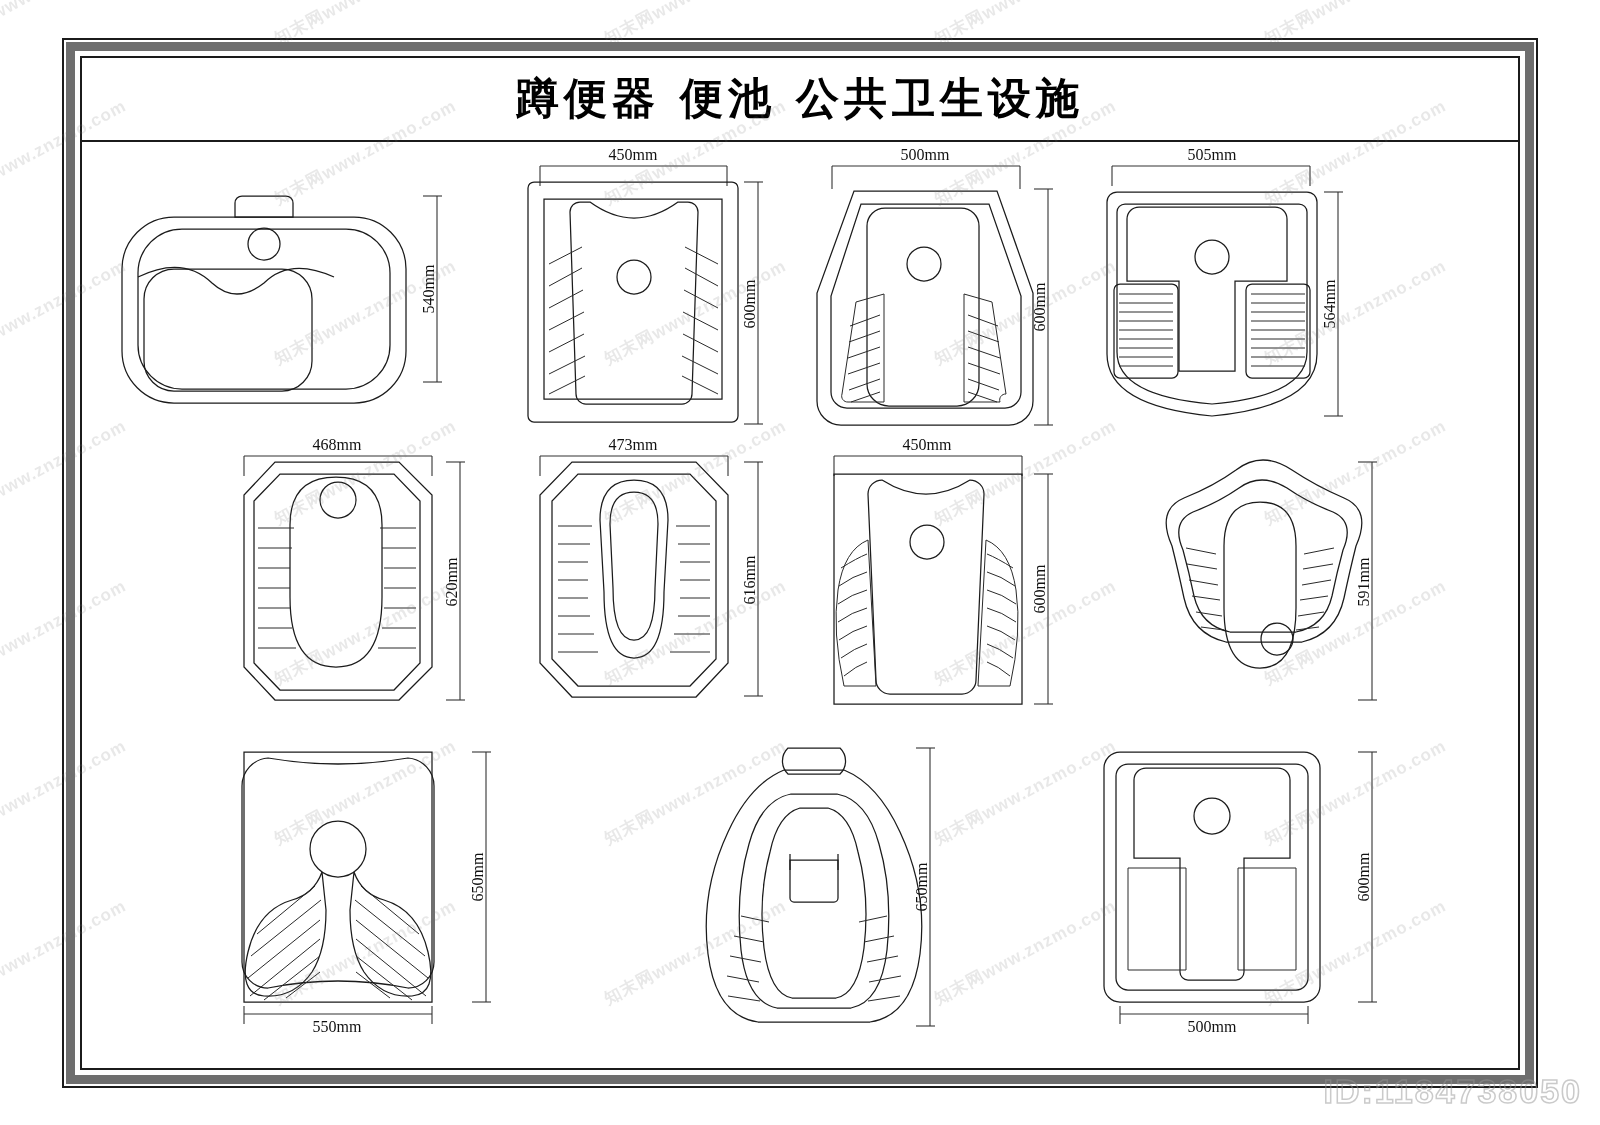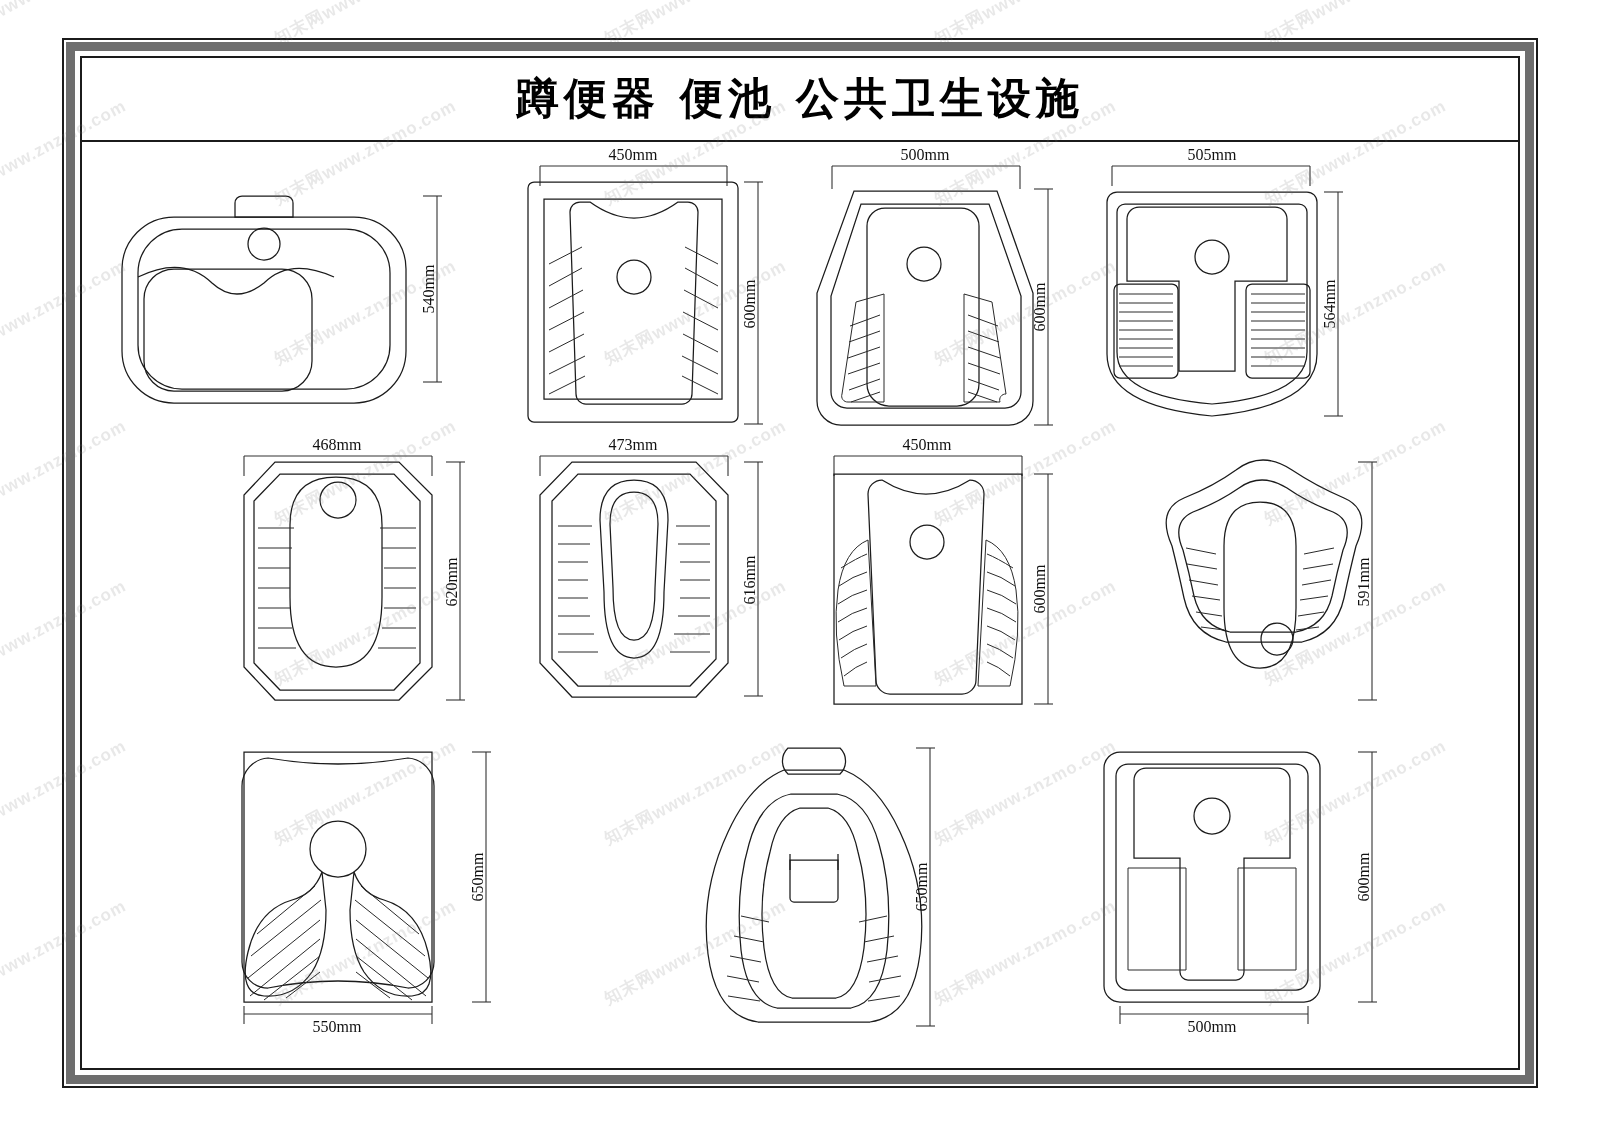--- a/index.html
+++ b/index.html
@@ -404,14 +404,15 @@
       <div class="wm" style="left: 600px; top: 830px; transform: rotate(-28deg);">知末网www.znzmo.com</div>
       <div class="wm" style="left: 930px; top: 830px; transform: rotate(-28deg);">知末网www.znzmo.com</div>
       <div class="wm" style="left: 1260px; top: 830px; transform: rotate(-28deg);">知末网www.znzmo.com</div>
       <div class="wm" style="left: -60px; top: 990px; transform: rotate(-28deg);">知末网www.znzmo.com</div>
       <div class="wm" style="left: 270px; top: 990px; transform: rotate(-28deg);">知末网www.znzmo.com</div>
       <div class="wm" style="left: 600px; top: 990px; transform: rotate(-28deg);">知末网www.znzmo.com</div>
       <div class="wm" style="left: 930px; top: 990px; transform: rotate(-28deg);">知末网www.znzmo.com</div>
       <div class="wm" style="left: 1260px; top: 990px; transform: rotate(-28deg);">知末网www.znzmo.com</div>
     </div>
 
+  <div class="wm-id">ID:1184738050</div>
 
 </div>
 
 </body></html>

